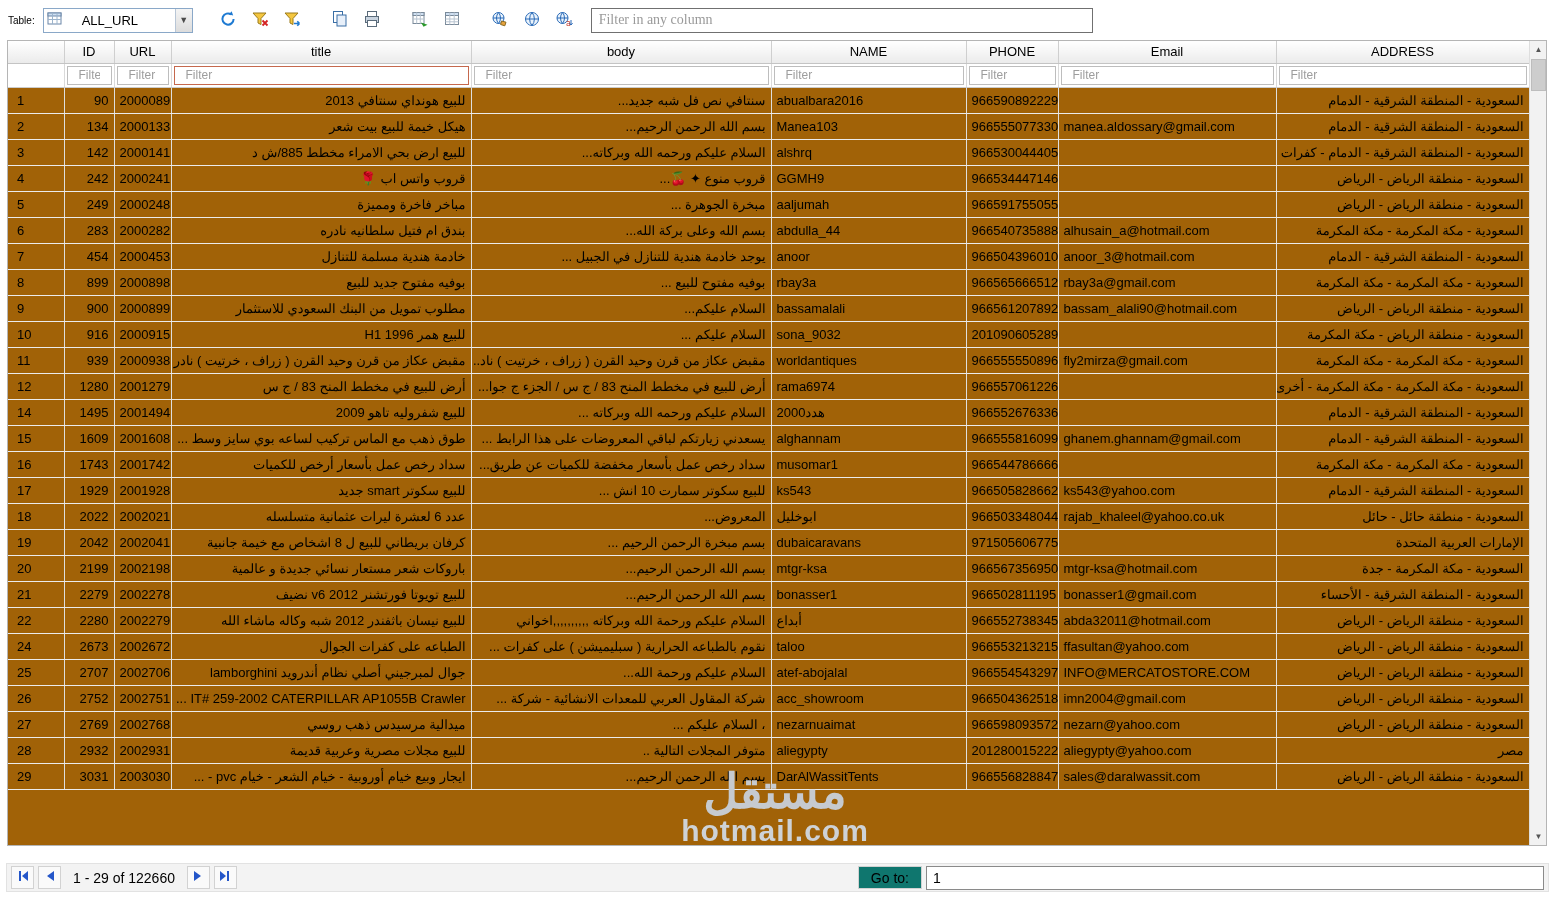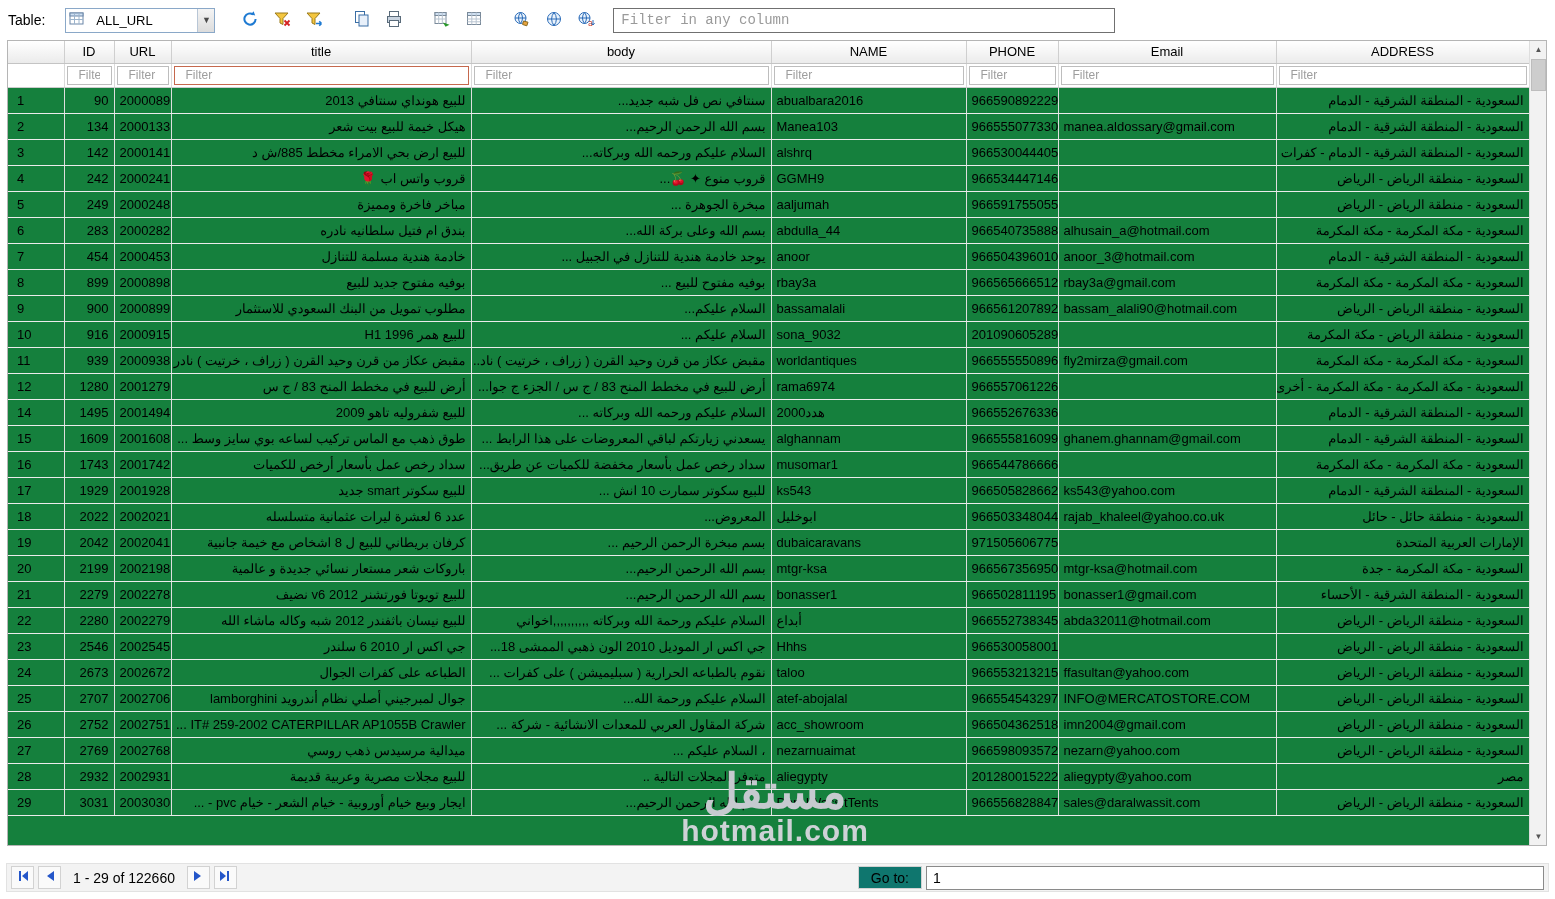--- a/index.html
+++ b/index.html
@@ -2,33 +2,33 @@
 <html><head>
 <meta charset="utf-8">
 <style>
   * { box-sizing: border-box; }
   html,body { margin:0; padding:0; width:1555px; height:899px; background:#fff;
               font-family:"Liberation Sans", sans-serif; font-size:13px; color:#000; overflow:hidden; }
   .app { position:relative; width:1555px; height:899px; background:#fff; }
 
   
   .toolbar { display:flex; align-items:center; height:40px; padding:0 8px; gap:6px; background:#fff; }
-  .table-label { font-size:14px; margin-right:14px; }
-  .combo { display:flex; align-items:center; width:150px; height:25px; border:1px solid #8aa8c8; background:#fff; padding-left:3px; gap:12px; }
+  .table-label { font-size:10px; margin-right:2px; }
+  .combo { display:flex; align-items:center; width:150px; height:25px; border:1px solid #8aa8c8; background:#fff; padding-left:3px; gap:20px; }
   .combo .combo-text { flex:1; font-size:13px; }
   .combo .combo-arrow { width:17px; height:100%; display:flex; align-items:center; justify-content:center;
                         background:linear-gradient(#f4f4f4,#dcdcdc); border-left:1px solid #b8c6d6; color:#4a4a4a; font-size:9px; }
   .tool-btn { width:26px; height:26px; display:flex; align-items:center; justify-content:center; border:1px solid transparent; }
   .tool-sep { width:10px; }
-  .global-filter { width:502px; height:25px; border:1px solid #707070; padding:0 7px; font-size:14px; margin-left:8px; font-family:Liberation Mono, monospace; }
+  .global-filter { width:502px; height:25px; border:1px solid #707070; padding:0 7px; font-size:14px; margin-left:8px; font-family:Liberation Serif, serif; }
   .global-filter::placeholder { color:#9a9a9a; }
 
   
   .grid-wrap { position:absolute; top:40px; left:7px; width:1540px; height:806px;
-               border:1px solid #b5b5b5; background:#15803d; overflow:hidden; }
+               border:1px solid #b5b5b5; background:#a16207; overflow:hidden; }
   table.data-grid { border-collapse:collapse; table-layout:fixed; width:1521px; }
   .data-grid th { height:22px; background:linear-gradient(#ffffff,#ebebeb); border-right:1px solid #cfcfcf;
                   border-bottom:1px solid #c4c4c4; font-weight:normal; text-align:center; font-size:13px;
                   padding:0 4px; white-space:nowrap; overflow:hidden; }
   .filter-cell { height:24px; border-right:1px solid #dadada; border-bottom:1px solid #cccccc; padding:2px 2px; background:#fff; }
   .filter-cell input { width:100%; height:19px; border:1px solid #bdbdbd; padding:0 11px; font-size:12px; font-family:inherit; }
   .filter-cell input::placeholder { color:#9d9d9d; }
   .filter-cell input.focused { border:1px solid #c5684d; }
   td.cell, td.gutter { height:26px; border-right:1px solid #dedede; border-bottom:1px solid #ebebeb;
                        padding:0 5px; white-space:nowrap; overflow:hidden; font-size:13px; }
@@ -425,31 +425,20 @@
             <td class="cell align-right">2280</td>
             <td class="cell align-right">2002279</td>
             <td class="cell align-right rtl">للبيع نيسان باثفندر 2012 شبه وكاله ماشاء الله</td>
             <td class="cell align-right rtl">السلام عليكم ورحمة الله وبركاته ,,,,,,,,,,اخواني</td>
             <td class="cell align-left">أبداع</td>
             <td class="cell align-left">966552738345</td>
             <td class="cell align-left">abda32011@hotmail.com</td>
             <td class="cell align-right rtl">السعودية - منطقة الرياض - الرياض</td>
           </tr>
           <tr>
-            <td class="gutter">23</td>
-            <td class="cell align-right">2546</td>
-            <td class="cell align-right">2002545</td>
-            <td class="cell align-right rtl">جي اكس ار 2010 6 سلندر</td>
-            <td class="cell align-right rtl">جي اكس ار الموديل 2010 الون ذهبي الممشى 18...</td>
-            <td class="cell align-left">Hhhs</td>
-            <td class="cell align-left">966530058001</td>
-            <td class="cell align-left"></td>
-            <td class="cell align-right rtl">السعودية - منطقة الرياض - الرياض</td>
-          </tr>
-          <tr>
             <td class="gutter">24</td>
             <td class="cell align-right">2673</td>
             <td class="cell align-right">2002672</td>
             <td class="cell align-right rtl">الطباعه على كفرات الجوال</td>
             <td class="cell align-right rtl">نقوم بالطباعه الحرارية ( سبليميشن ) على كفرات ...</td>
             <td class="cell align-left">taloo</td>
             <td class="cell align-left">966553213215</td>
             <td class="cell align-left">ffasultan@yahoo.com</td>
             <td class="cell align-right rtl">السعودية - منطقة الرياض - الرياض</td>
           </tr>

